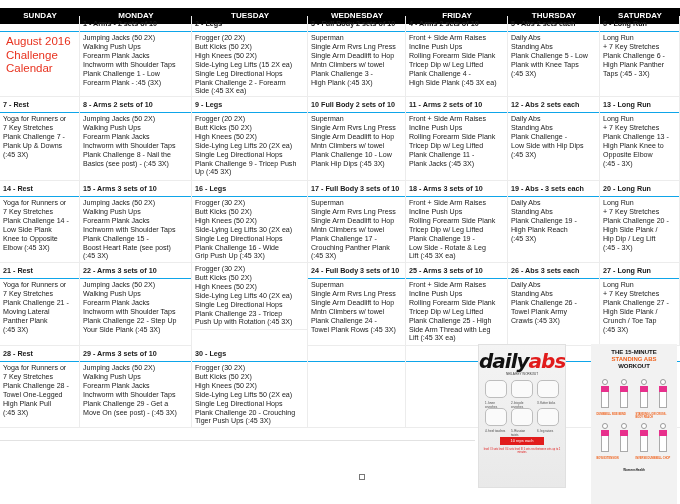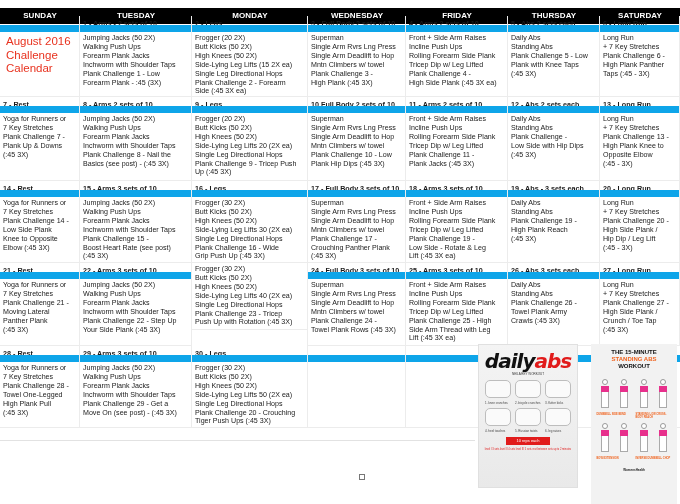--- a/index.html
+++ b/index.html
@@ -18,21 +18,21 @@
 
   .grid {
     position: absolute; left: 0; top: 16px; width: 680px;
     display: grid;
     grid-template-columns: 80px 112px 116px 98px 102px 92px 80px;
   }
   .cell { border-right: 1px solid #ececec; }
   .cell:last-child { border-right: none; }
   .day-head {
     height: 16px; line-height: 16px; font-size: 7.2px; font-weight: bold;
-    padding-left: 3px; border-bottom: 7px solid #0ea5e9; white-space: nowrap; overflow: hidden;
+    padding-left: 3px; border-bottom: 1px solid #0ea5e9; white-space: nowrap; overflow: hidden;
   }
   .day-body {
     font-size: 7.1px; line-height: 8.9px; padding: 2px 3px 0 3px;
     border-bottom: 1px solid #ececec; white-space: nowrap; overflow: hidden;
   }
   .day-body .ln { display: block; }
 
   .row1 .day-body { height: 65px; }
   .row2 .day-body { height: 68px; }
   .row3 .day-body { height: 66px; }
@@ -47,21 +47,21 @@
   .bottom-line {
     position: absolute; left: 0; top: 440px; width: 475px; height: 1px; background: #e2e2e2;
   }
   .resize-handle {
     position: absolute; left: 359px; top: 474px; width: 6px; height: 6px;
     border: 1px solid #777; background: #fff;
   }
 
   
   .poster1 {
-    position: absolute; left: 478px; top: 344px; width: 100px; height: 144px;
+    position: absolute; left: 478px; top: 344px; width: 88px; height: 144px;
     background: linear-gradient(#f4f4f4, #e9e9e9); border: 1px solid #e0e0e0; overflow: hidden;
   }
   .poster1 .logo {
     font-family: "DejaVu Sans", sans-serif; font-style: italic; font-weight: bold;
     font-size: 20px; text-align: center; margin-top: 6px; letter-spacing: -1px; line-height: 20px;
   }
   .poster1 .logo .a { color: #111; }
   .poster1 .logo .b { color: #e11b1b; }
   .poster1 .sub { font-size: 3px; text-align: center; color: #333; margin-top: 1px; }
   .poster1 .figs { display: grid; grid-template-columns: 1fr 1fr 1fr; gap: 3px 4px; padding: 4px 6px 0 6px; }
@@ -89,22 +89,22 @@
   .poster2 .pfig .legs { position: absolute; left: 4px; top: 13px; width: 8px; height: 16px; border: 1px solid #aaa; border-top: none; background: #fff; }
   .poster2 .ex { display: flex; justify-content: space-around; padding: 2px 4px; }
   .poster2 .ex span { font-size: 2.6px; color: #f0631e; font-weight: bold; width: 36px; }
   .poster2 .brand { font-size: 3px; font-weight: bold; text-align: center; margin-top: 6px; color: #222; }
 </style>
 </head>
 <body>
 
 <div class="header-bar">
   <div class="dayname">SUNDAY</div>
+  <div class="dayname">MONDAY</div>
   <div class="dayname">TUESDAY</div>
-  <div class="dayname">MONDAY</div>
   <div class="dayname">WEDNESDAY</div>
   <div class="dayname">FRIDAY</div>
   <div class="dayname">THURSDAY</div>
   <div class="dayname">SATURDAY</div>
 </div>
 
 <div class="grid" id="cal-grid">
     <div class="cell row1">
       <div class="day-head"></div>
       <div class="day-body">

